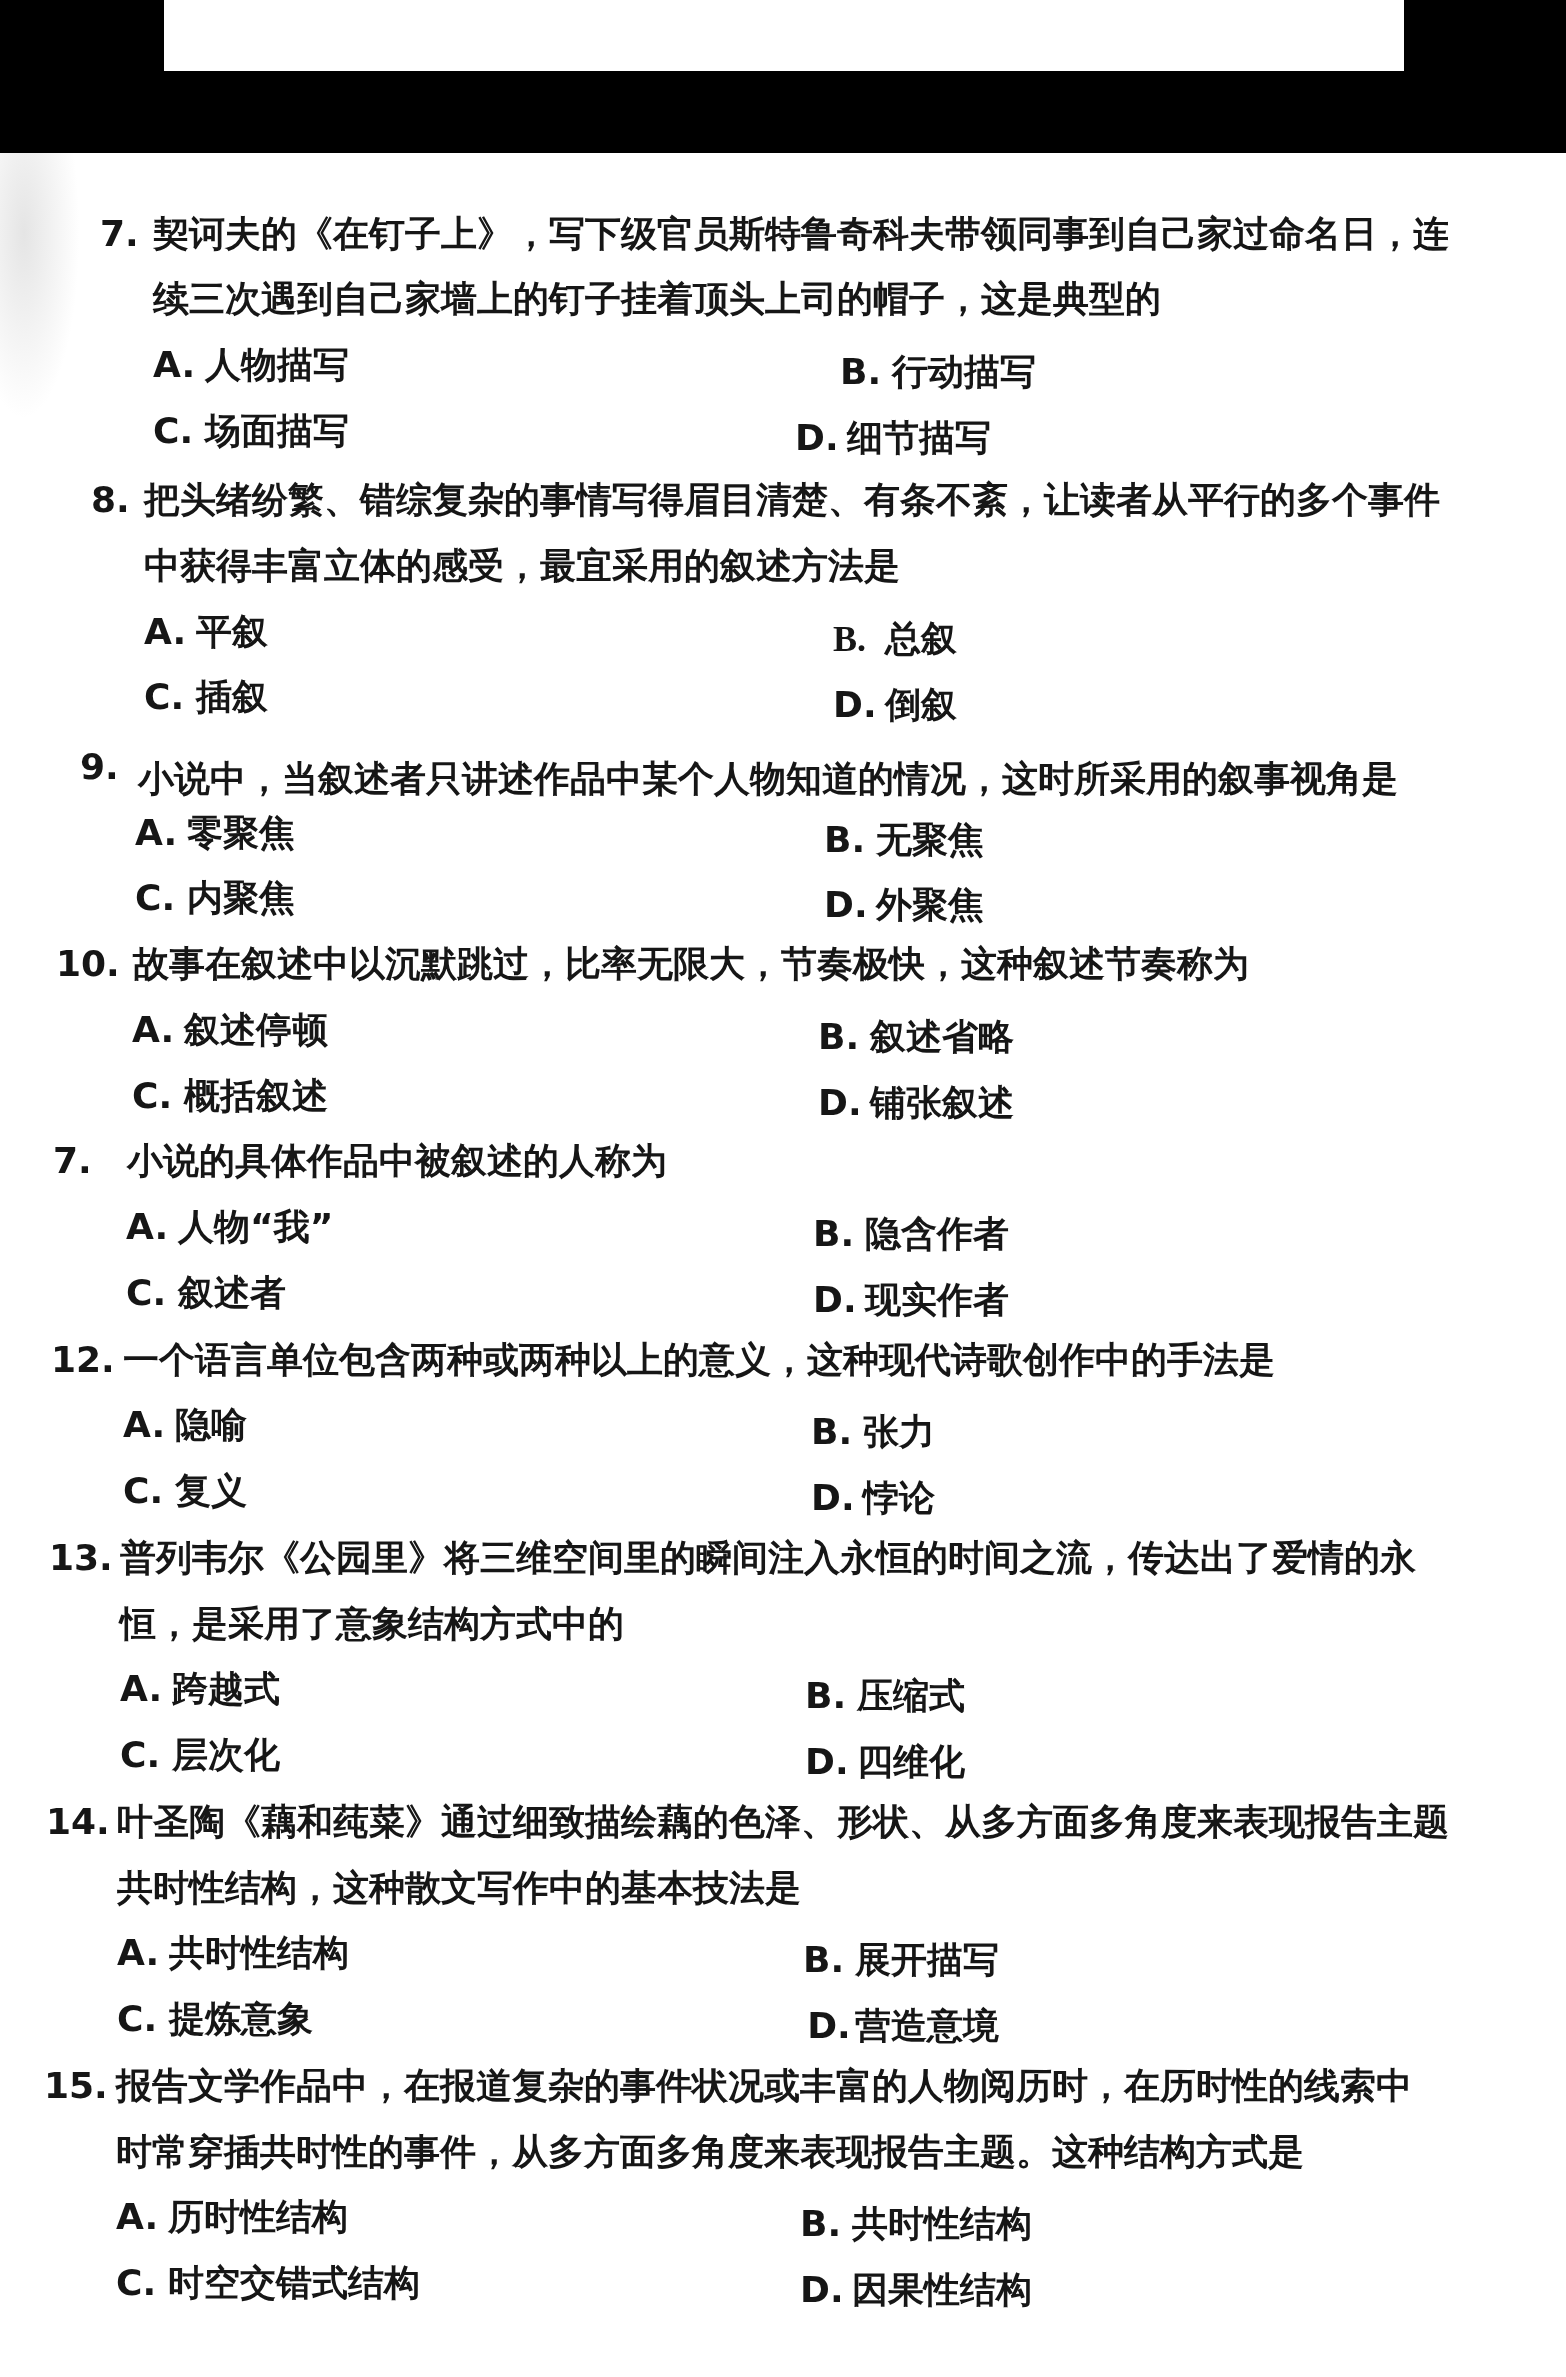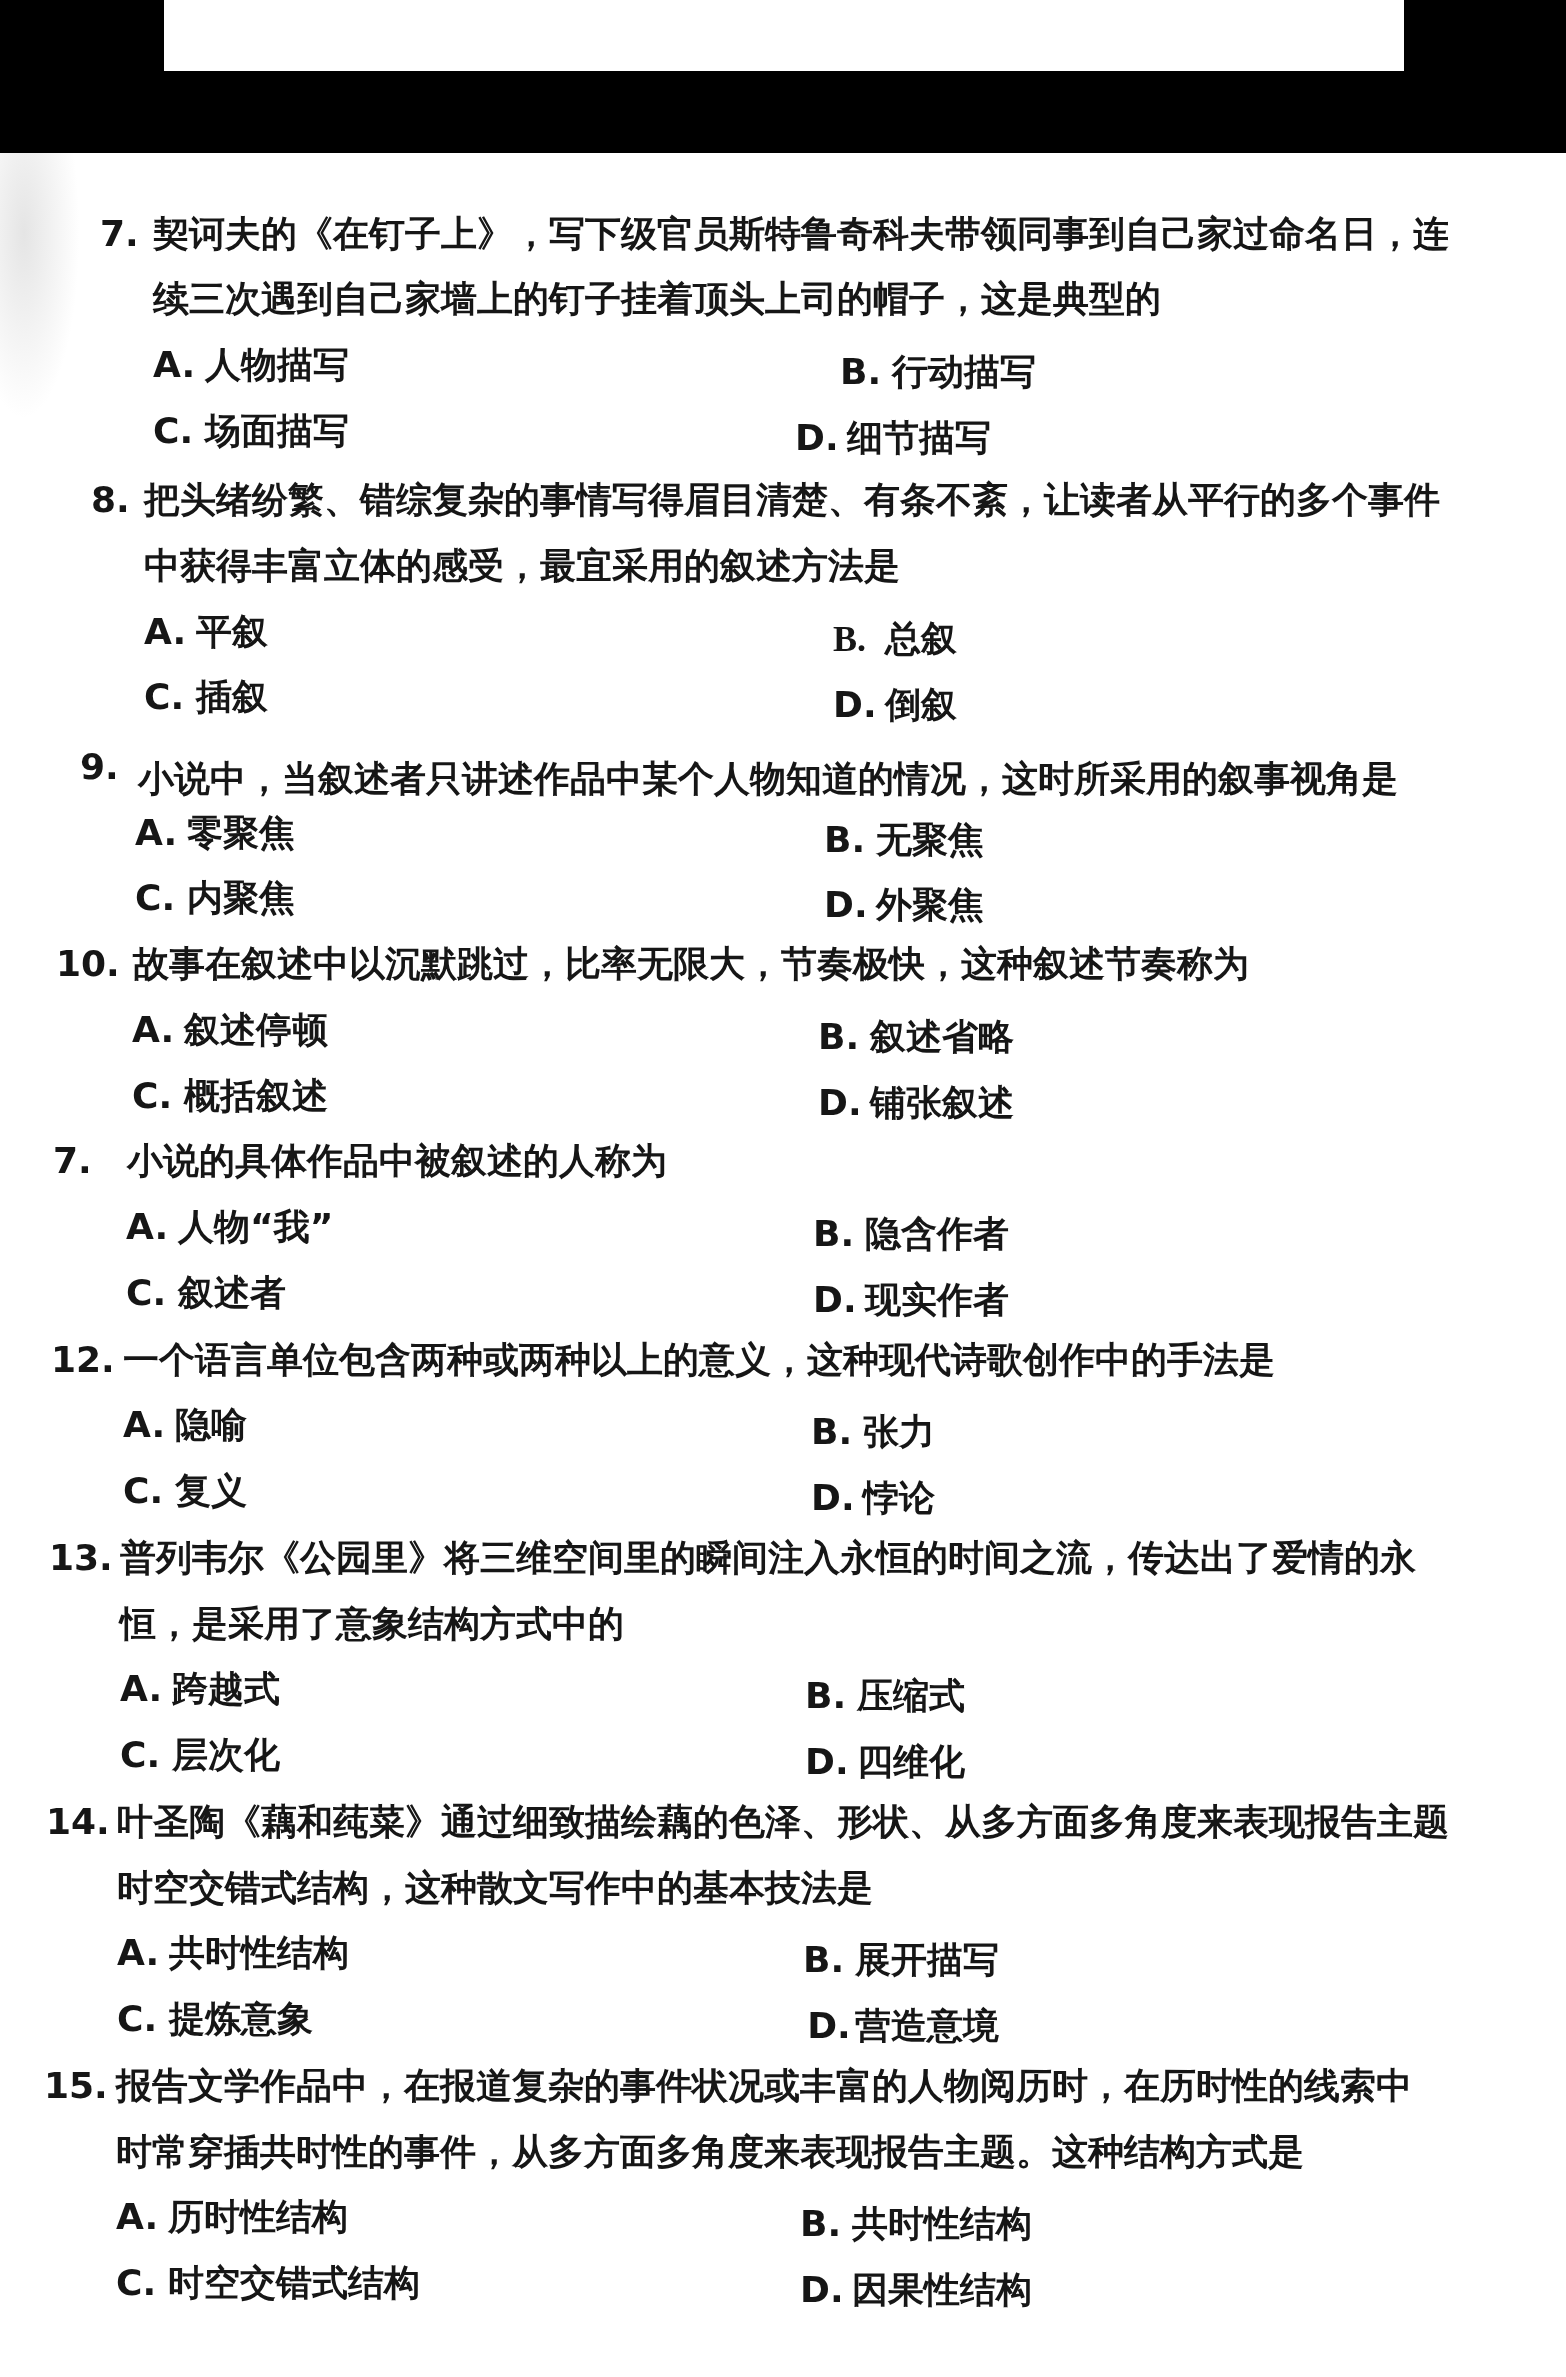--- a/index.html
+++ b/index.html
@@ -62,21 +62,21 @@
     <div class="opt" style="left: 811px; top: 1476px;"><span class="l">D.</span><span>悖论</span></div>
     <div class="num" style="left: 49px; top: 1536px;">13.</div>
     <div class="line" style="left: 120px; top: 1536px;">普列韦尔《公园里》将三维空间里的瞬间注入永恒的时间之流，传达出了爱情的永</div>
     <div class="line" style="left: 120px; top: 1602px;">恒，是采用了意象结构方式中的</div>
     <div class="opt" style="left: 120px; top: 1667px;"><span class="l">A.</span><span>跨越式</span></div>
     <div class="opt" style="left: 805px; top: 1674px;"><span class="l">B.</span><span>压缩式</span></div>
     <div class="opt" style="left: 120px; top: 1733px;"><span class="l">C.</span><span>层次化</span></div>
     <div class="opt" style="left: 805px; top: 1740px;"><span class="l">D.</span><span>四维化</span></div>
     <div class="num" style="left: 46px; top: 1800px;">14.</div>
     <div class="line" style="left: 117px; top: 1800px;">叶圣陶《藕和莼菜》通过细致描绘藕的色泽、形状、从多方面多角度来表现报告主题</div>
-    <div class="line" style="left: 117px; top: 1866px;">时空交错式结构，这种散文写作中的基本技法是</div>
+    <div class="line" style="left: 117px; top: 1866px;">共时性结构，这种散文写作中的基本技法是</div>
     <div class="opt" style="left: 117px; top: 1931px;"><span class="l">A.</span><span>共时性结构</span></div>
     <div class="opt" style="left: 803px; top: 1938px;"><span class="l">B.</span><span>展开描写</span></div>
     <div class="opt" style="left: 117px; top: 1997px;"><span class="l">C.</span><span>提炼意象</span></div>
     <div class="opt" style="left: 803px; top: 2004px; text-align: center;"><span class="l">D.</span><span>营造意境</span></div>
     <div class="num" style="left: 44px; top: 2064px;">15.</div>
     <div class="line" style="left: 116px; top: 2064px;">报告文学作品中，在报道复杂的事件状况或丰富的人物阅历时，在历时性的线索中</div>
     <div class="line" style="left: 116px; top: 2130px;">时常穿插共时性的事件，从多方面多角度来表现报告主题。这种结构方式是</div>
     <div class="opt" style="left: 116px; top: 2195px;"><span class="l">A.</span><span>历时性结构</span></div>
     <div class="opt" style="left: 800px; top: 2202px;"><span class="l">B.</span><span>共时性结构</span></div>
     <div class="opt" style="left: 116px; top: 2261px;"><span class="l">C.</span><span>时空交错式结构</span></div>

